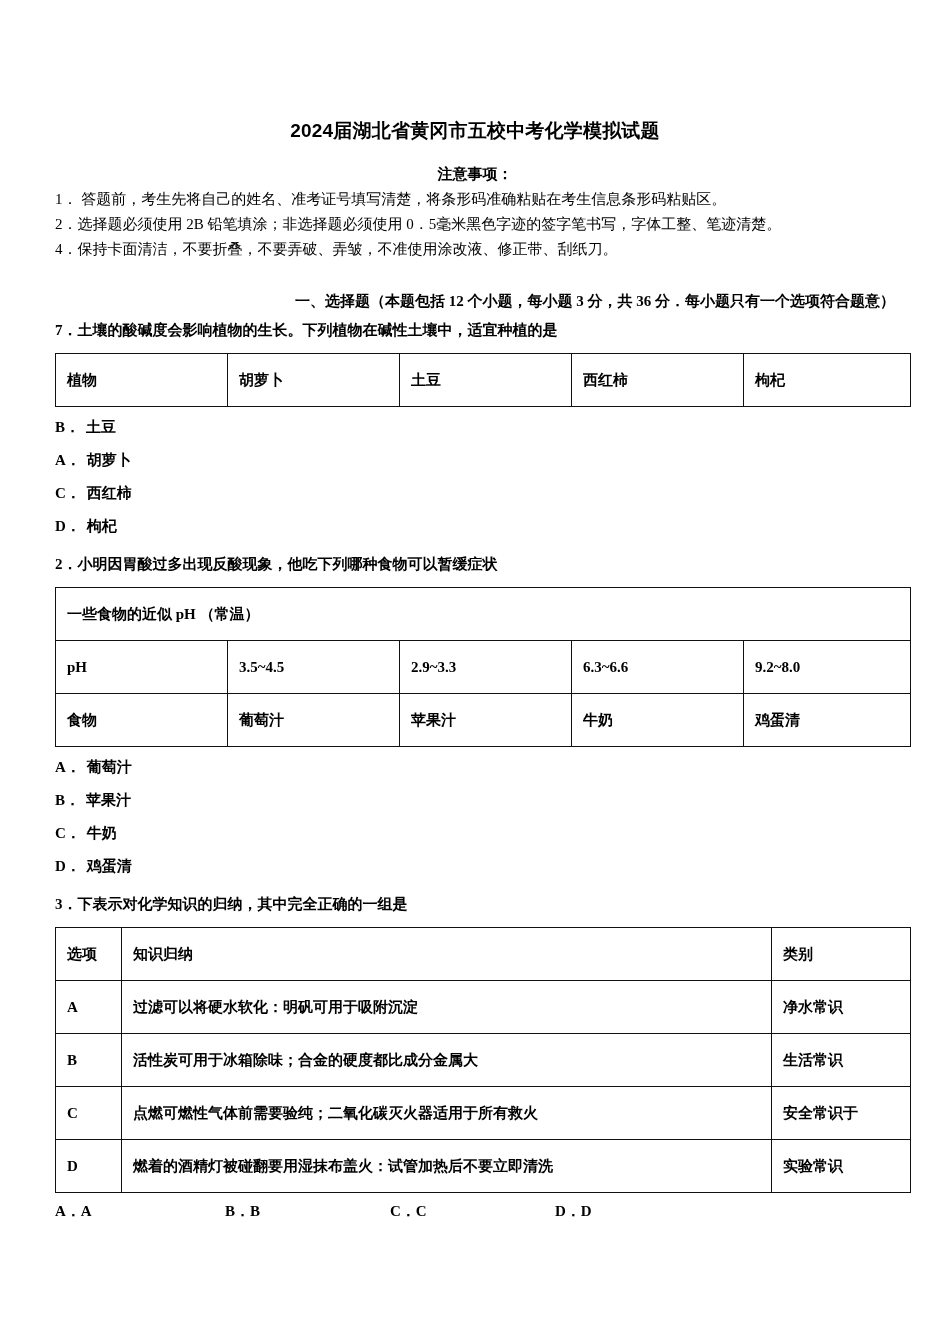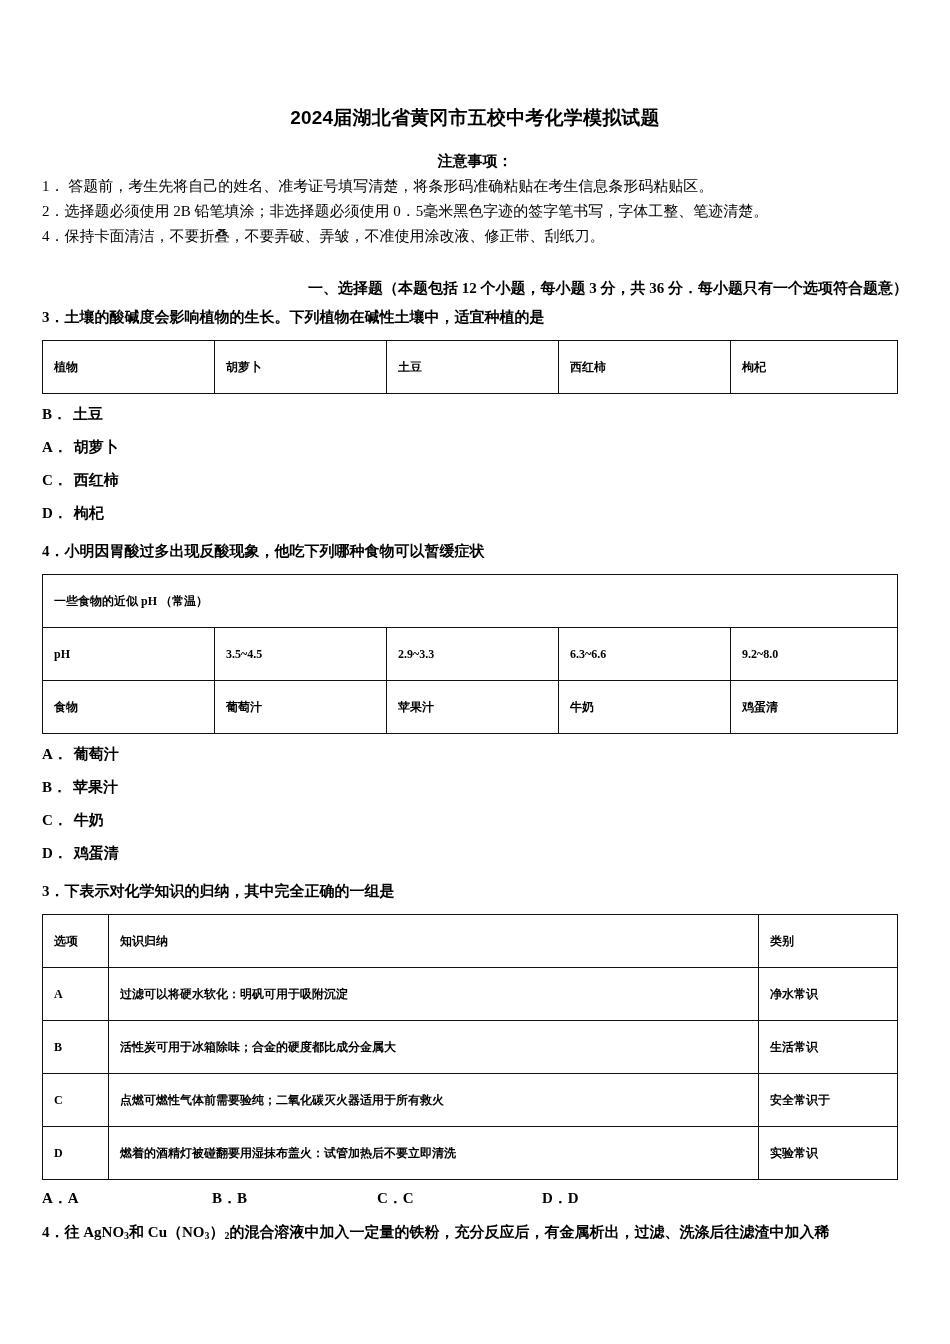--- a/index.html
+++ b/index.html
@@ -12,21 +12,21 @@
     height: 1344px;
     font-family: "Liberation Serif", "DejaVu Serif", serif;
     color: #000000;
     position: relative;
     overflow: hidden;
   }
   .page {
     position: relative;
     width: 950px;
     height: 1344px;
-    padding: 0;
+    padding: 13px;
     box-sizing: border-box;
   }
   .doc-title {
     text-align: center;
     font-weight: bold;
     font-size: 19px;
     letter-spacing: 0.2px;
     margin: 0;
     padding-top: 105px;
     font-family: "Liberation Sans", "DejaVu Sans", sans-serif;
@@ -87,21 +87,21 @@
   .opt-row span.c0 { width: 170px; }
   .opt-row span.c1 { width: 165px; }
   .opt-row span.c2 { width: 165px; }
   .opt-row span.c3 { width: 165px; }
 
   table.qtable {
     border-collapse: collapse;
     width: 855px;
     margin: 10px 0 0 0;
     table-layout: fixed;
-    font-size: 12px;
+    font-size: 15px;
   }
   table.qtable td {
     border: 1.6px solid #111111;
     padding: 11px 10px 11px 11px;
     vertical-align: middle;
     font-weight: bold;
     line-height: 20px;
     height: 30px;
   }
   table.qtable tr.light-top td {
@@ -123,21 +123,21 @@
     <div class="notice-head">注意事项：</div>
     <div class="notice-line">1． 答题前，考生先将自己的姓名、准考证号填写清楚，将条形码准确粘贴在考生信息条形码粘贴区。</div>
     <div class="notice-line">2．选择题必须使用 2B 铅笔填涂；非选择题必须使用 0．5毫米黑色字迹的签字笔书写，字体工整、笔迹清楚。</div>
     <div class="notice-line">4．保持卡面清洁，不要折叠，不要弄破、弄皱，不准使用涂改液、修正带、刮纸刀。</div>
   </div>
 
   <div class="section-block">
 
     <div class="section-heading">一、选择题（本题包括 12 个小题，每小题 3 分，共 36 分．每小题只有一个选项符合题意）</div>
 
-    <div class="q-line">3．土壤的酸碱度会影响植物的生长。下列植物在碱性土壤中，适宜种植的是</div>
+    <div class="q-line">7．土壤的酸碱度会影响植物的生长。下列植物在碱性土壤中，适宜种植的是</div>
 
     <table class="qtable">
       <colgroup>
         <col style="width:172px">
           <col style="width:172px">
           <col style="width:172px">
           <col style="width:172px">
           <col style="width:167px">
       </colgroup>
       <tbody>
@@ -157,21 +157,21 @@
     <div class="opt-line">
       <span class="opt-letter">A．</span><span>胡萝卜</span>
     </div>
     <div class="opt-line">
       <span class="opt-letter">C．</span><span>西红柿</span>
     </div>
     <div class="opt-line">
       <span class="opt-letter">D．</span><span>枸杞</span>
     </div>
 
-    <div class="q-line" style="margin-top:12px">4．小明因胃酸过多出现反酸现象，他吃下列哪种食物可以暂缓症状</div>
+    <div class="q-line" style="margin-top:12px">2．小明因胃酸过多出现反酸现象，他吃下列哪种食物可以暂缓症状</div>
 
     <table class="qtable">
       <colgroup>
         <col style="width:172px">
           <col style="width:172px">
           <col style="width:172px">
           <col style="width:172px">
           <col style="width:167px">
       </colgroup>
       <tbody>
@@ -245,16 +245,15 @@
       </tbody>
     </table>
 
     <div class="opt-row">
       <span class="cell c0">A．A</span>
       <span class="cell c1">B．B</span>
       <span class="cell c2">C．C</span>
       <span class="cell c3">D．D</span>
     </div>
 
-    <div class="q-line" style="margin-top:11px"><span>4．往 AgNO</span><sub>3</sub><span>和 Cu（NO</span><sub>3</sub><span>）</span><sub>2</sub><span>的混合溶液中加入一定量的铁粉，充分反应后，有金属析出，过滤、洗涤后往滤渣中加入稀</span></div>
 
   </div>
 </div>
 
 </body></html>

